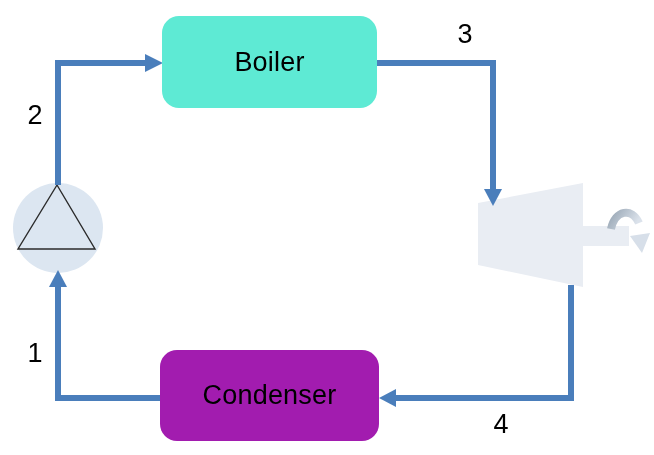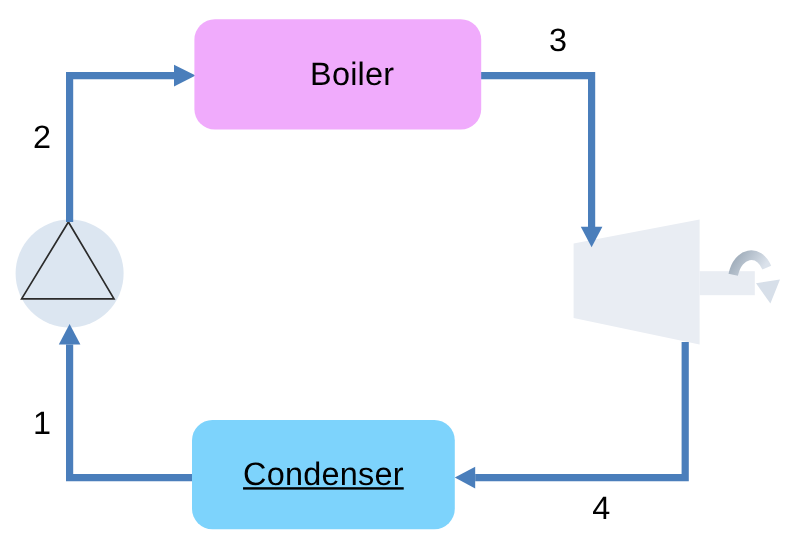--- a/index.html
+++ b/index.html
@@ -82,25 +82,25 @@
       <polyline points="377,63 493,63 493,190" fill="none" stroke-width="6" stroke="#4a7ebb"></polyline>
       <polygon points="484,189 502,189 493,206" fill="#4a7ebb"></polygon>
     </g>
 
     <g>
       <polyline points="571,285 571,398 396,398" fill="none" stroke-width="6" stroke="#4a7ebb"></polyline>
       <polygon points="396,389 396,407 379,398" fill="#4a7ebb"></polygon>
     </g>
   </svg>
 
-  <div class="node boiler" style="background: #f0abfc; padding-left: 24px;">
+  <div class="node boiler" style="background: #5eead4;">
     <span class="node-label" style="color: rgb(0, 0, 0);">Boiler</span>
   </div>
 
-  <div class="node condenser" style="background: #7dd3fc; text-decoration: underline;">
+  <div class="node condenser" style="background: #a21caf;">
     <span class="node-label" style="color: rgb(0, 0, 0);">Condenser</span>
   </div>
 
   <div class="flow-label lbl1" style="color: rgb(0, 0, 0);">1</div>
   <div class="flow-label lbl2" style="color: rgb(0, 0, 0);">2</div>
   <div class="flow-label lbl3" style="color: rgb(0, 0, 0);">3</div>
   <div class="flow-label lbl4" style="color: rgb(0, 0, 0);">4</div>
 
 </div>
 

